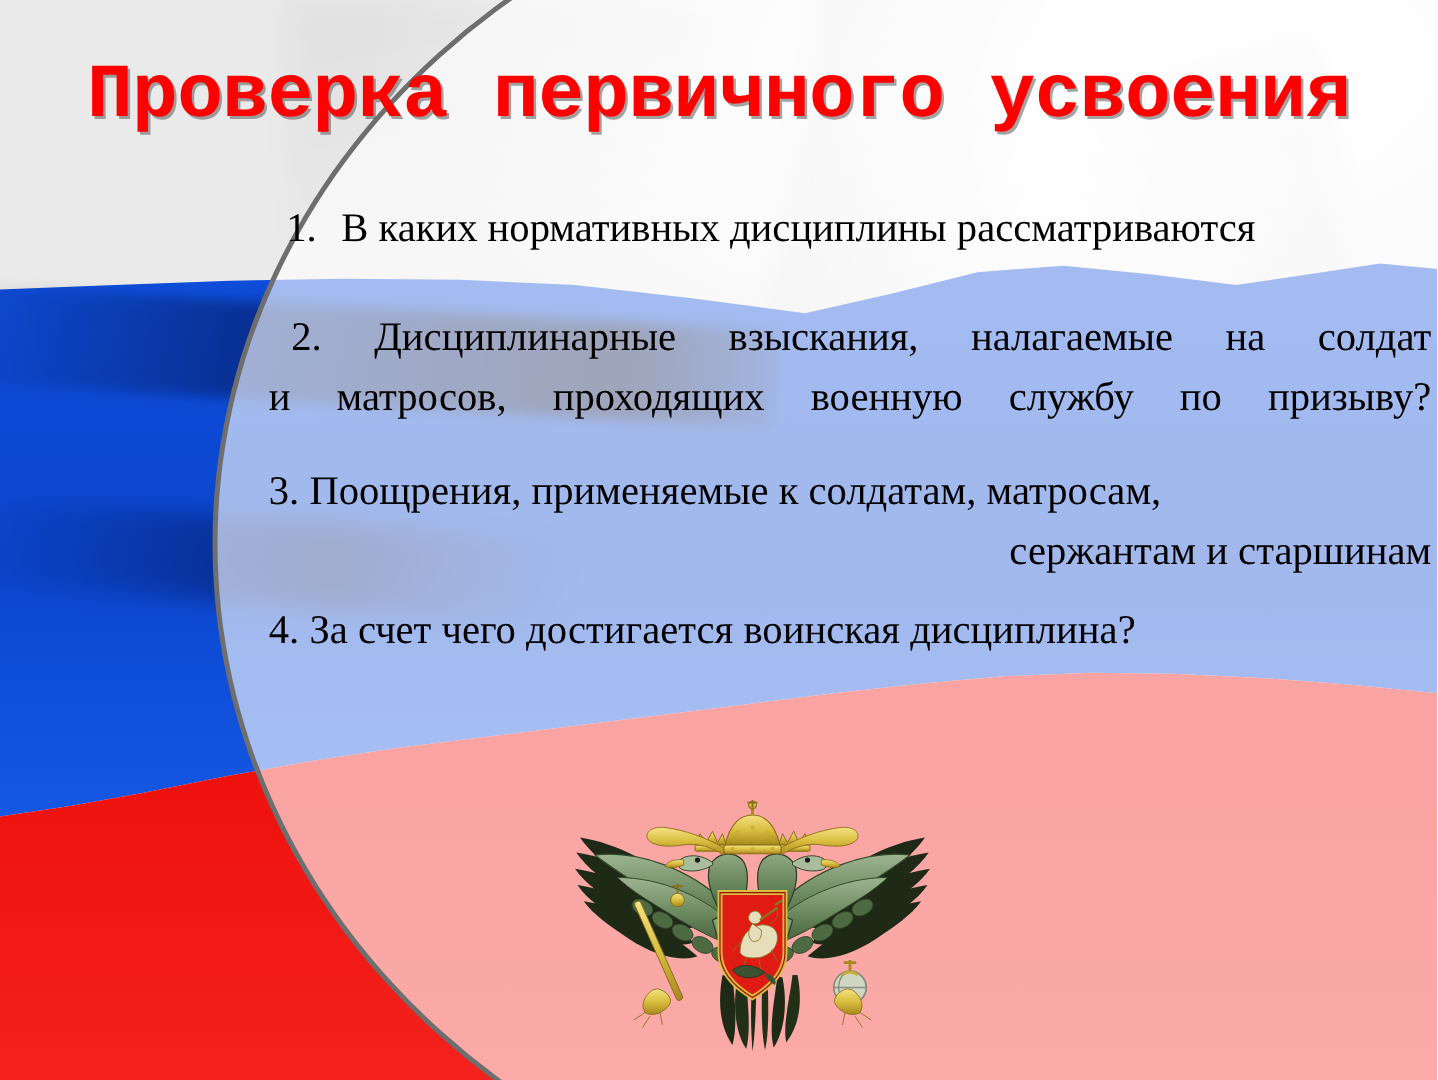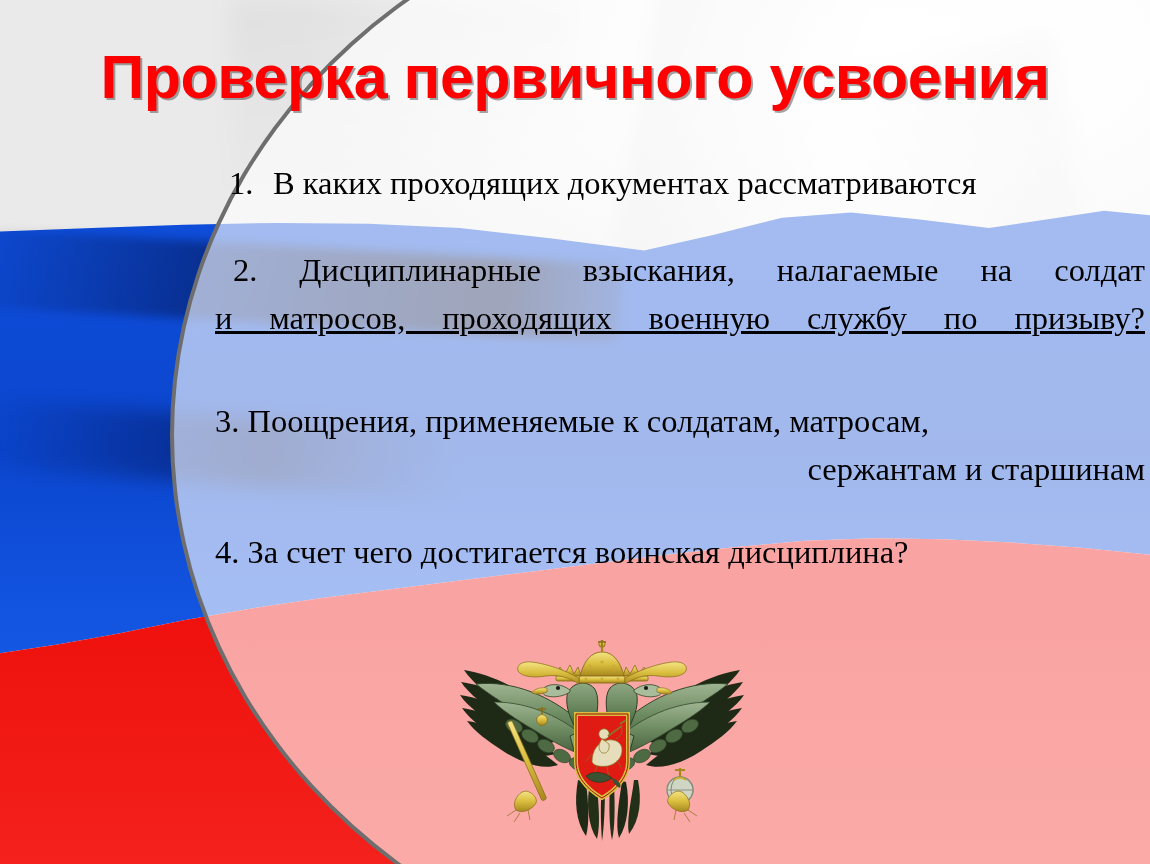--- a/index.html
+++ b/index.html
@@ -113,21 +113,21 @@
   }
   
 
   
   .title {
     position: absolute;
     left: 0;
     top: 47px;
     width: 1150px;
     text-align: center;
-    font-family: Liberation Sans, sans-serif;
+    font-family: Liberation Mono, monospace;
     font-weight: bold;
     font-size: 61px;
     line-height: 1.0;
     color: #FF0000;
     letter-spacing: -0.5px;
     text-shadow: 2px 2px 0 rgba(90,90,90,0.55);
     white-space: nowrap;
     z-index: 6;
   }
 
@@ -164,36 +164,36 @@
   }
   .q1 .txt {
     flex: 1 1 auto;
     text-align: justify;
     text-justify: inter-word;
   }
   .q1 .txt .l1 { display: block; text-align: justify; }
   .q1 .txt .l2 { display: block; }
 
   .q2 {
-    margin-bottom: 56px;
+    margin-bottom: 28px;
     text-indent: 18px;
     text-align: justify;
     text-justify: inter-word;
   }
   .q3 {
-    margin-bottom: 36px;
+    margin-bottom: 16px;
     text-align: left;
   }
   .q4 {
     margin-bottom: 15px;
     text-align: left;
   }
   .q2 .l1, .q2 .l2, .q3 .l1, .q3 .l2 { display: block; }
   .q2 .l1 { text-align: justify; text-align-last: justify; }
-  .q2 .l2 { text-indent: 0; text-align: justify; text-align-last: justify; text-decoration: underline; }
+  .q2 .l2 { text-indent: 0; text-align: justify; text-align-last: justify; }
   .q3 .l1 { text-align: left; }
   .q3 .l2 { text-indent: 0; text-align: right; }
 
   
   .emblem {
     position: absolute;
     left: 452px;
     top: 640px;
     width: 300px;
     height: 205px;
@@ -219,21 +219,21 @@
 
   <div class="oval"></div>
 
   <div class="title">Проверка первичного усвоения</div>
 
   <div class="body-block">
 
     <div class="q q1">
       <span class="num">1.</span>
       <span class="txt">
-        <span class="l1">В каких проходящих документах рассматриваются</span>
+        <span class="l1">В каких нормативных дисциплины рассматриваются</span>
       </span>
     </div>
 
     <div class="q q2">
       <span class="l1">
         <span>2.</span>
         <span>Дисциплинарные взыскания, налагаемые на солдат</span>
       </span>
       <span class="l2">и матросов, проходящих военную службу по призыву?</span>
     </div>

